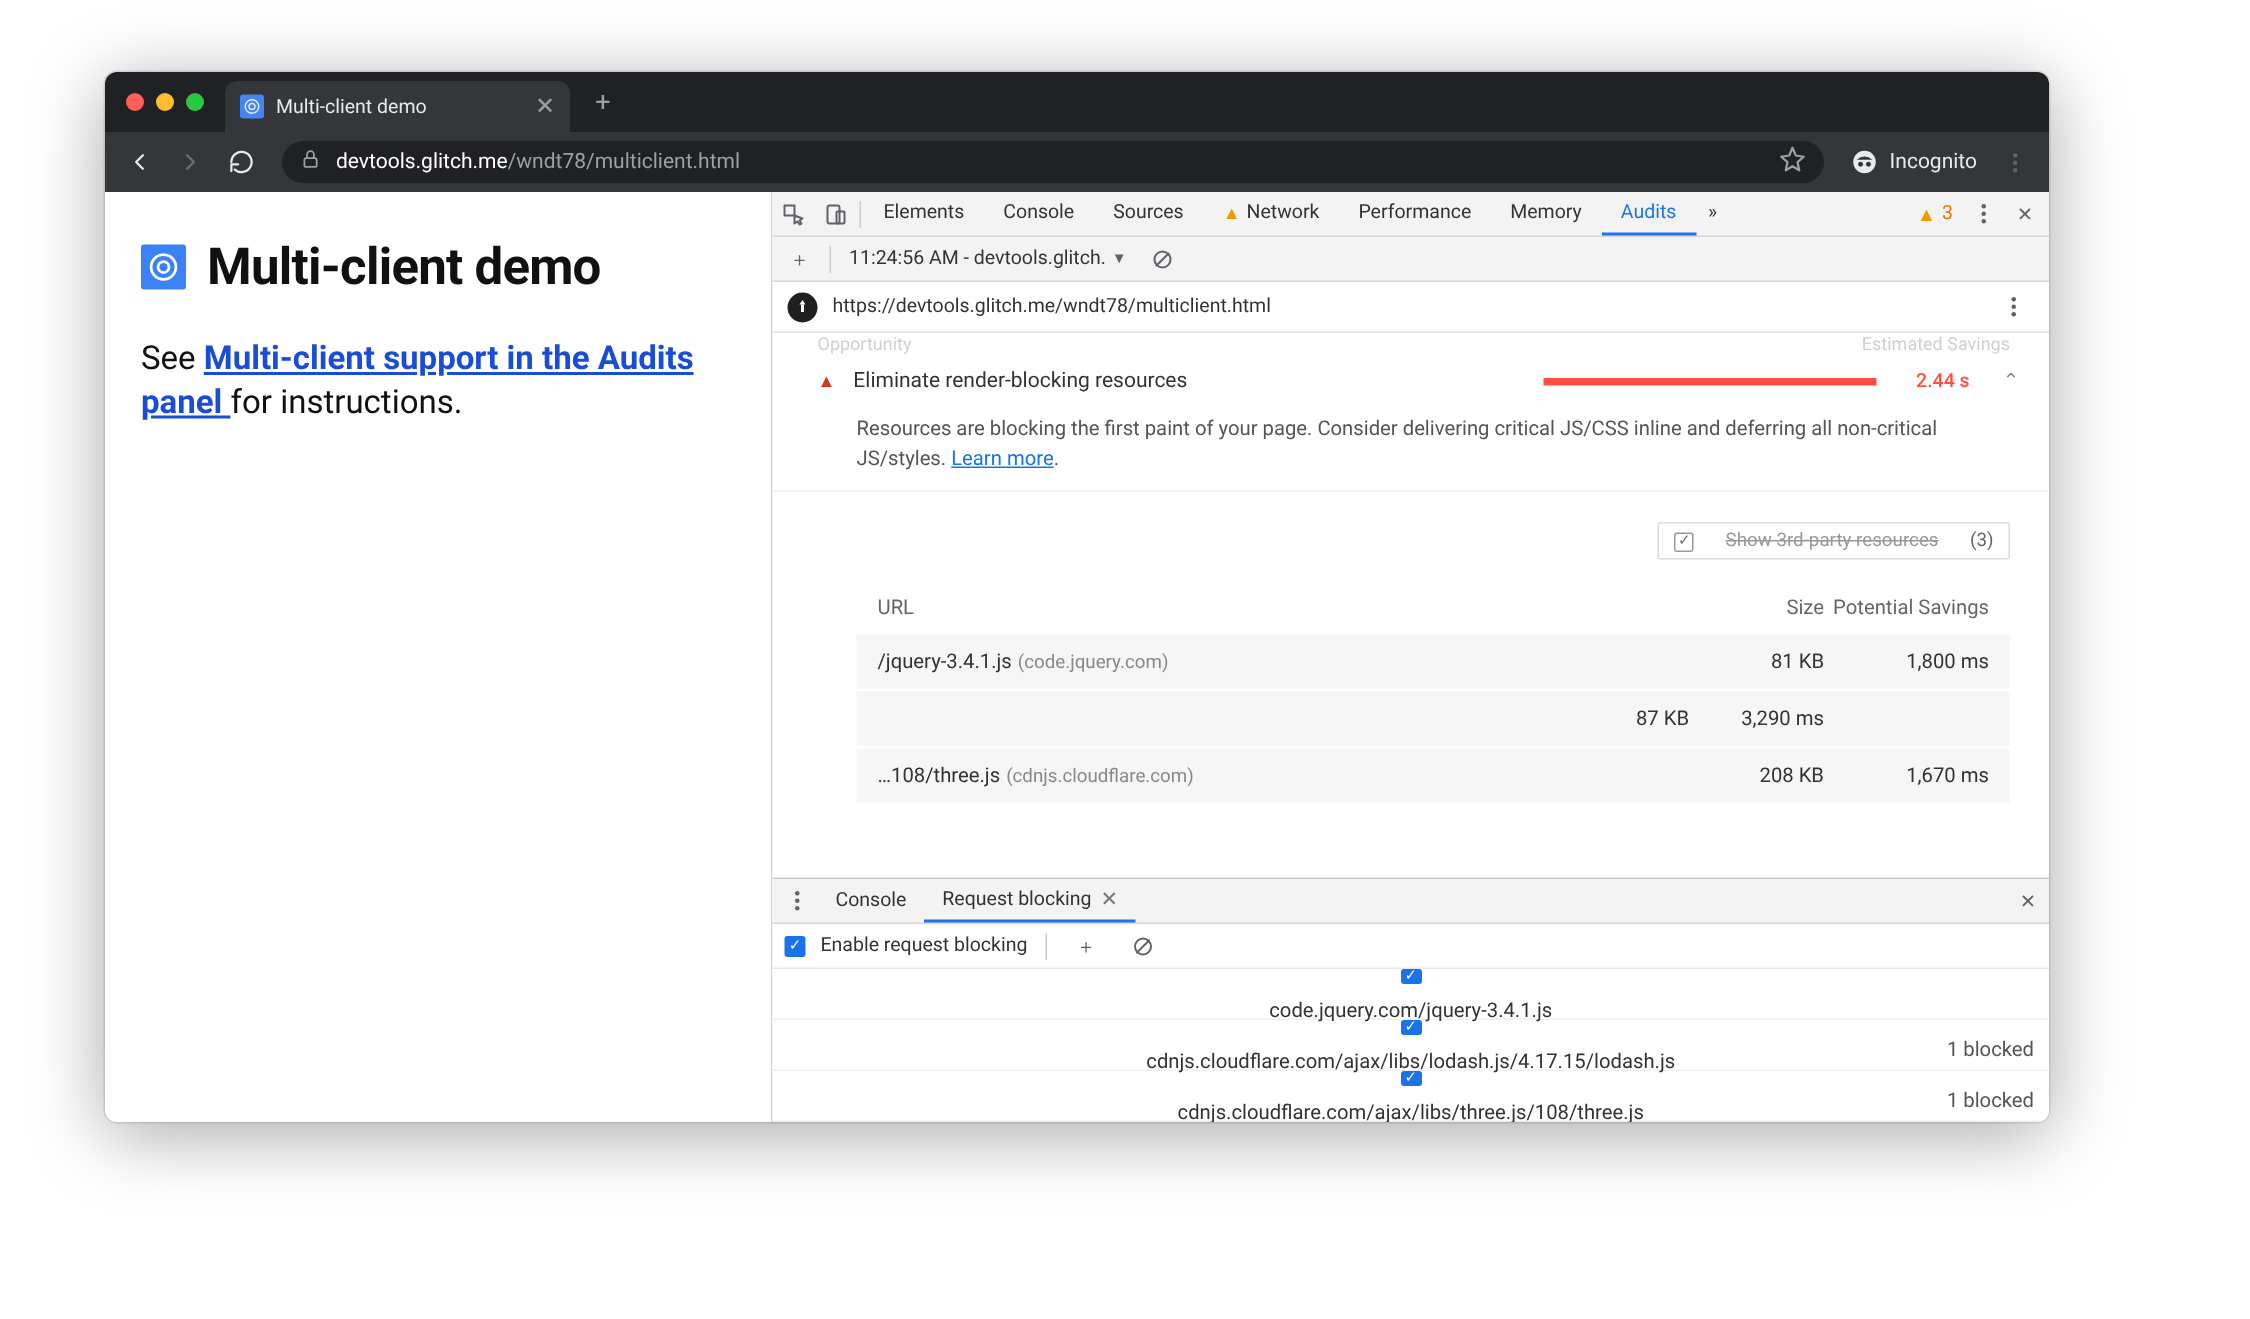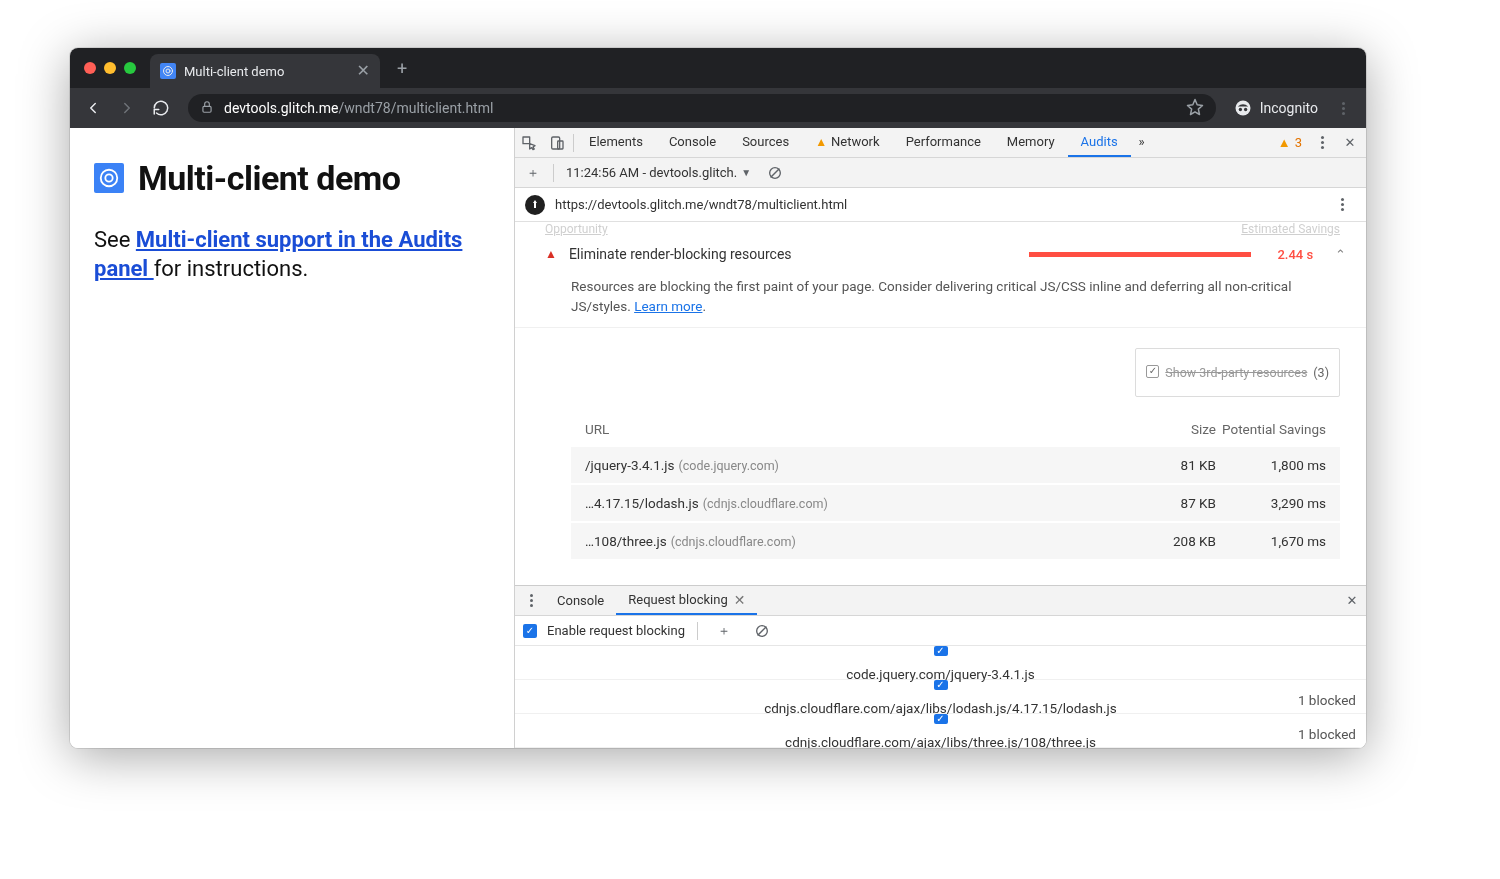--- a/index.html
+++ b/index.html
@@ -173,21 +173,20 @@
 
   .audit-body {
     flex:1;
     overflow:hidden;
     padding: 0;
     display:flex;flex-direction:column;
   }
   .opp-top {
     display:flex; padding: 0 26px 0 30px; color:#888; font-size:12px;
     justify-content:space-between;
-    text-decoration:underline;
   }
   .opp-item {
     padding: 10px 20px 10px 30px;
     border-bottom:1px solid #f0f0f0;
   }
   .opp-row1 { display:flex; align-items:center; gap:12px;}
   .red-tri { color:#d93025; font-size:12px;}
   .opp-title { flex:1; font-size:14px; color:#333; font-weight:400;}
   .opp-bar { width:222px; height:5px; background:#ff4e42; }
   .opp-time { color:#ff4e42; font-weight:500; width:50px; text-align:right;}
@@ -195,24 +194,24 @@
   .opp-desc {
     padding: 14px 0 0 26px; font-size:13.5px; color:#555; line-height:1.5;
   }
   .opp-desc a { color:#1a73e8; text-decoration:underline;}
 
   .third-party-box {
     margin: 20px 20px 10px auto;
     margin-right: 26px;
     border:1px solid #dcdcdc;
     border-radius:2px;
-    padding: 16px 10px;
+    padding: 4px 10px;
     font-size:12.5px;
     color:#666;
-    display:flex;align-items:flex-start;gap:6px;
+    display:flex;align-items:flex-end;gap:21px;
     align-self:flex-end;
   }
   .third-party-box .strike { text-decoration: line-through; color:#999;}
   .cb-box { width:13px; height:13px; border:1px solid #999; border-radius:2px; display:flex;align-items:center;justify-content:center;}
   .cb-box.checked::after{content:"✓";font-size:10px;color:#666;line-height:1;}
 
   .res-table {
     margin: 4px 26px 0 56px;
   }
   .res-table .thead, .res-table .trow {
@@ -462,21 +461,20 @@
             <span class="col-url">URL</span>
             <span class="col-size">Size</span>
             <span class="col-savings">Potential Savings</span>
           </div>
           <div class="trow">
             <span class="turl"><span class="path">/jquery-3.4.1.js</span><span class="host">(code.jquery.com)</span></span>
             <span class="tsize">81 KB</span>
             <span class="tsave">1,800 ms</span>
           </div>
           <div class="trow">
-            <span class="turl"><span class="path">…4.17.15/lodash.js</span><span class="host">(cdnjs.cloudflare.com)</span></span>
             <span class="tsize">87 KB</span>
             <span class="tsave">3,290 ms</span>
           </div>
           <div class="trow">
             <span class="turl"><span class="path">…108/three.js</span><span class="host">(cdnjs.cloudflare.com)</span></span>
             <span class="tsize">208 KB</span>
             <span class="tsave">1,670 ms</span>
           </div>
         </div>
       </div>

